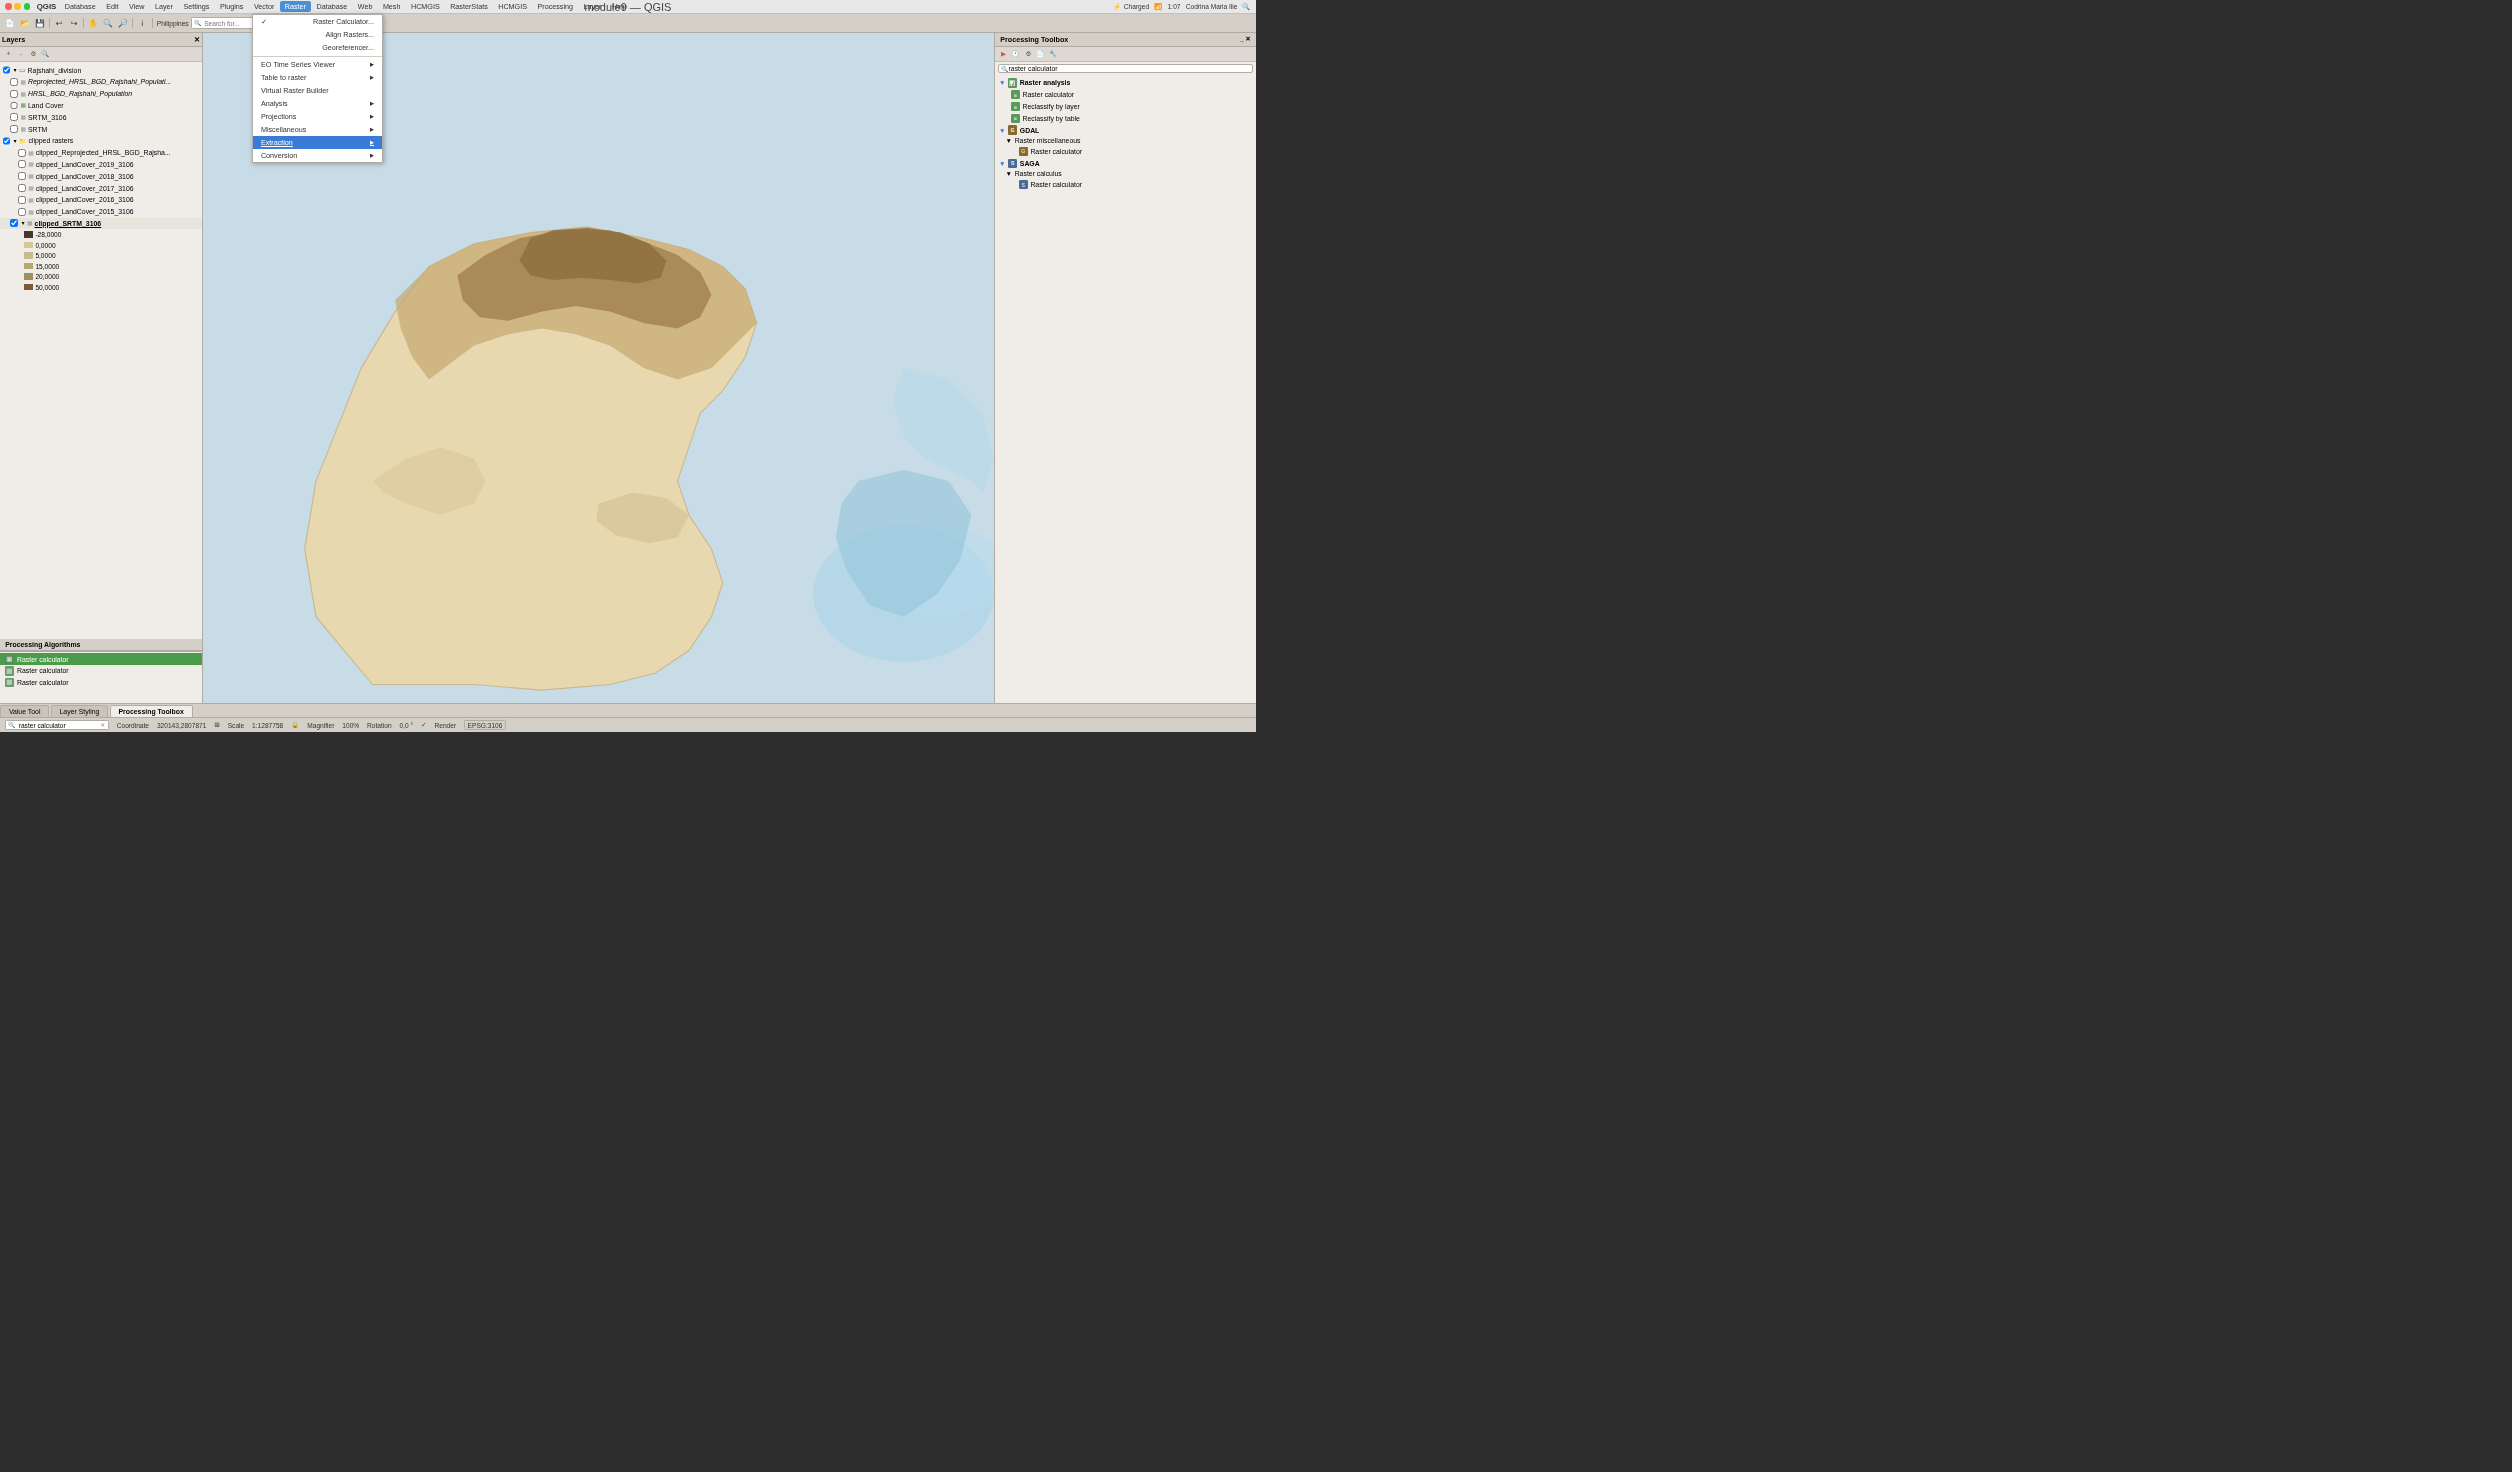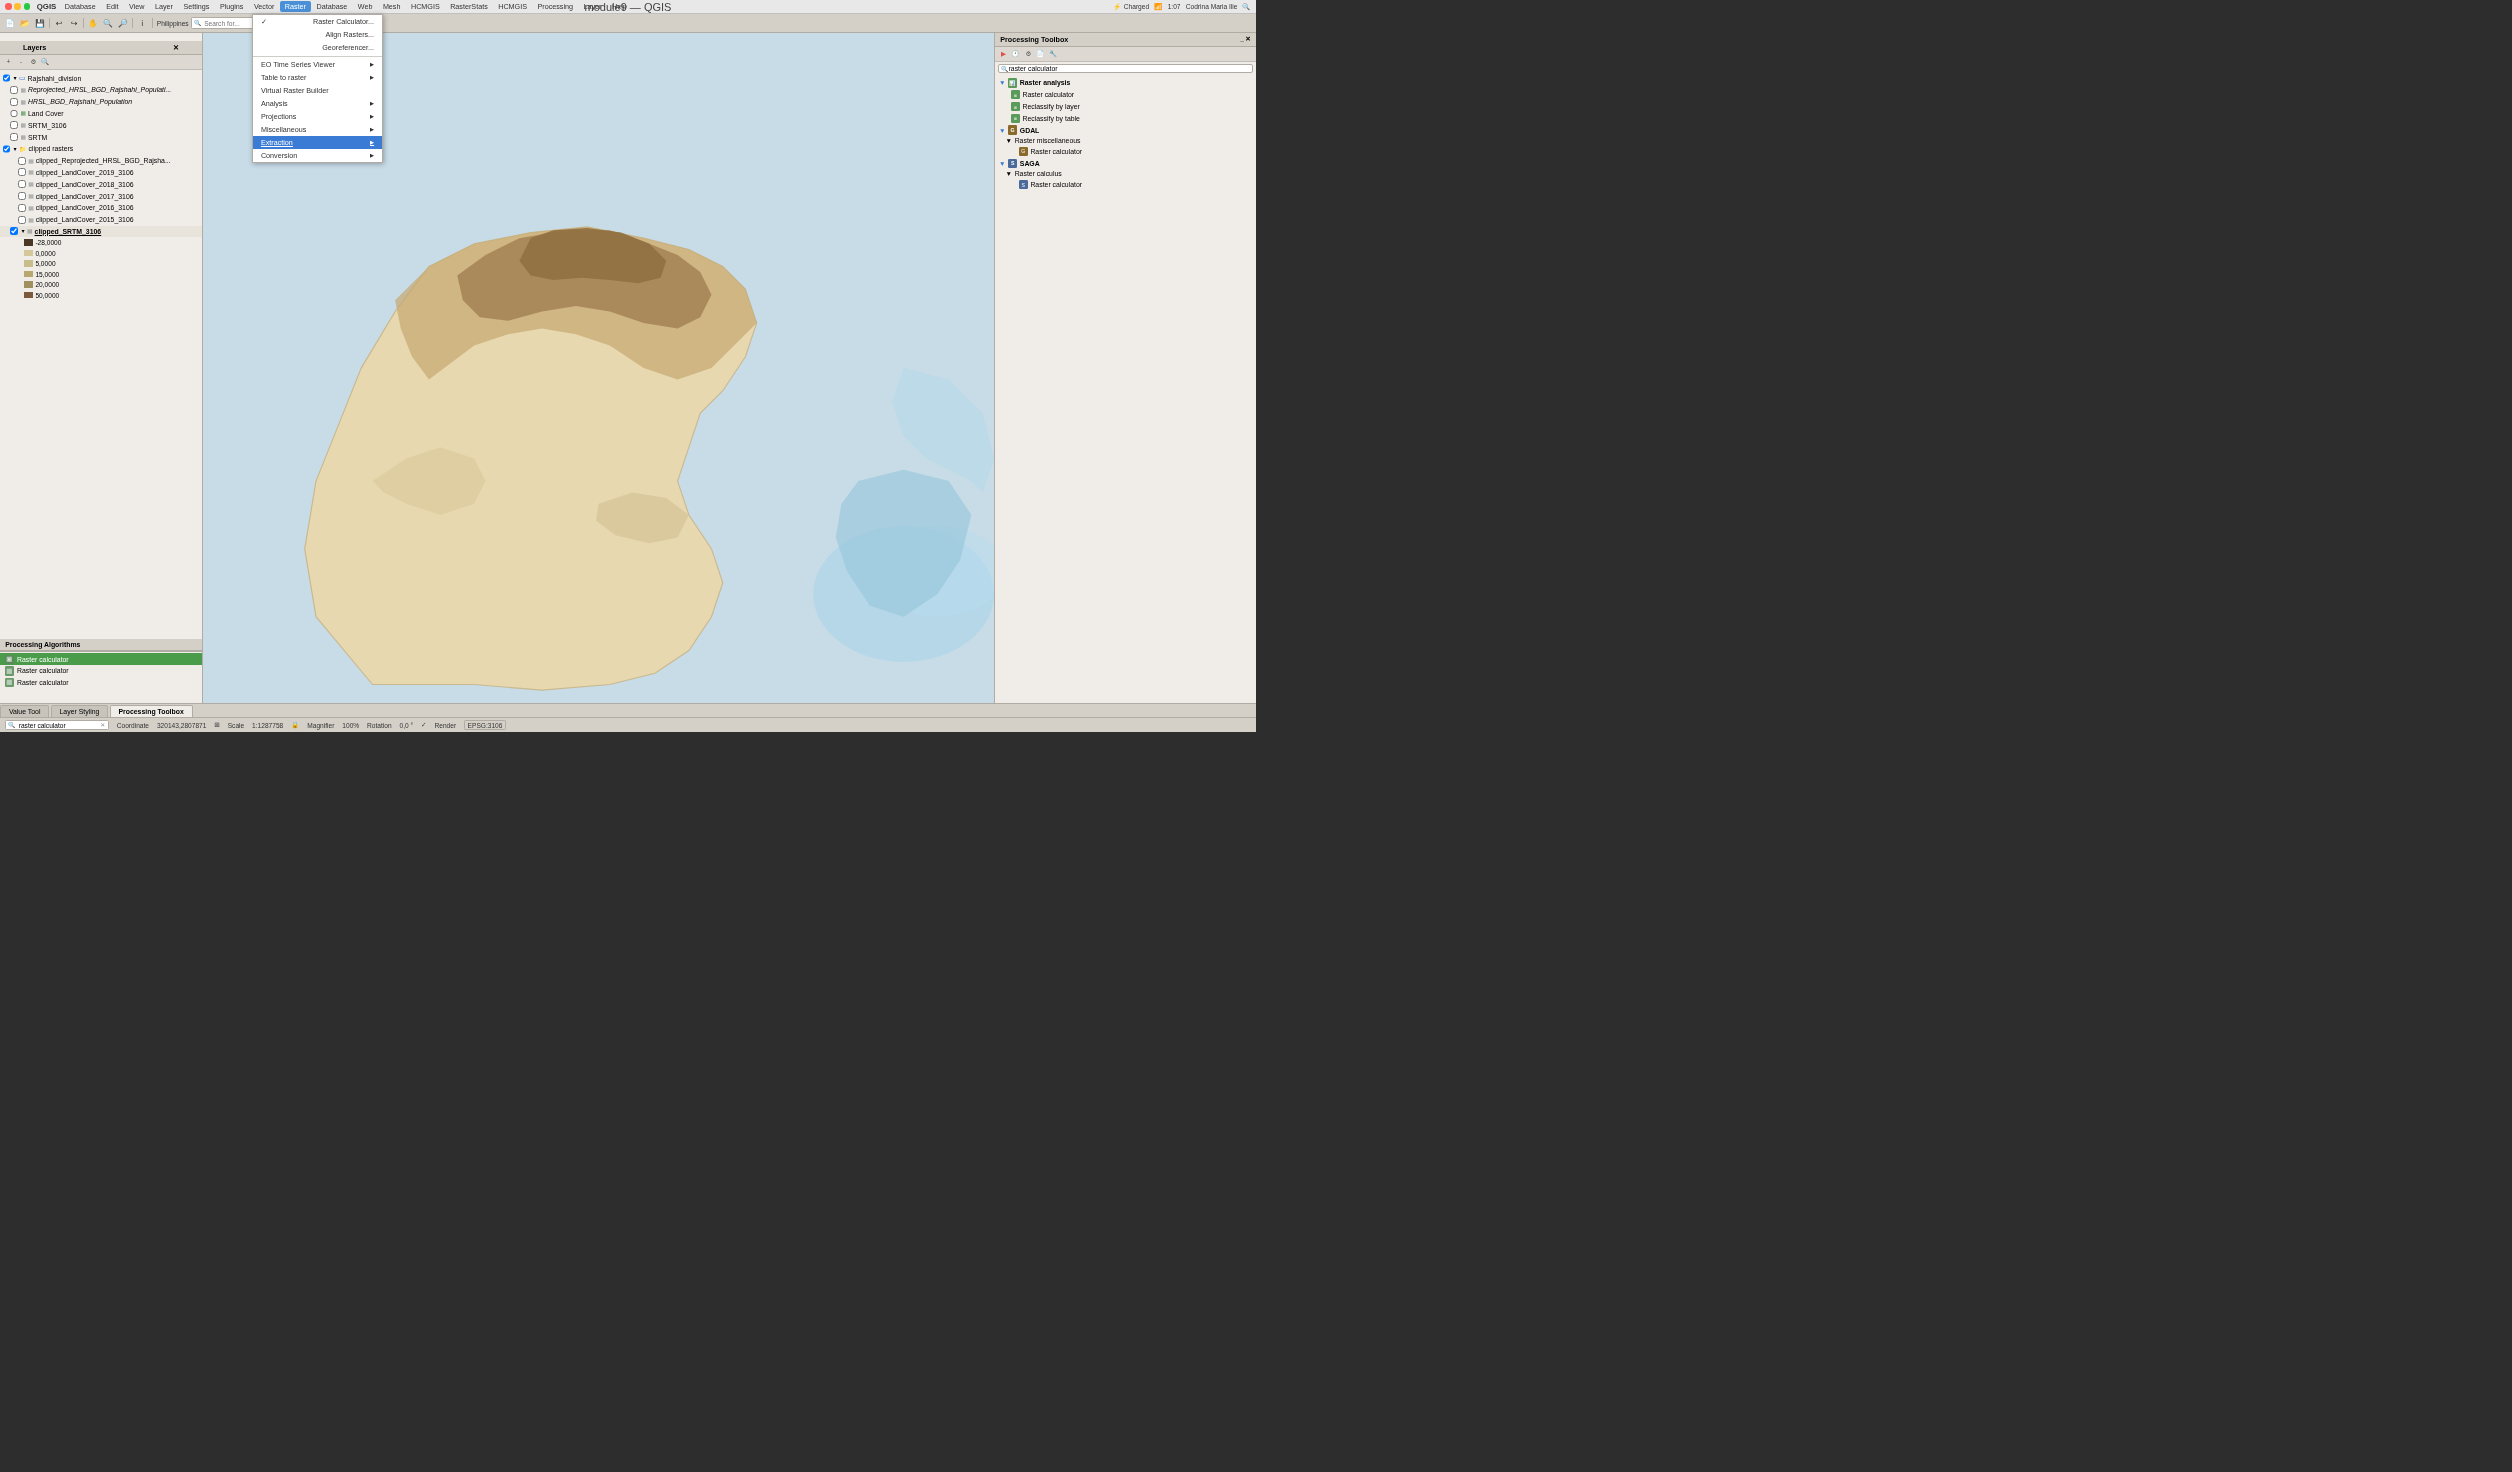--- a/index.html
+++ b/index.html
@@ -96,26 +96,25 @@
       border-right: 0.7px solid #b0aca4;
       display: flex;
       flex-direction: column;
       flex-shrink: 0;
     }
     #layers-header {
       height: 14.4px;
       background: #d4d0c8;
       display: flex;
       align-items: center;
-      padding: 0 23px;
+      padding: 0 2px;
       font-size: 7.2px;
       font-weight: bold;
       border-bottom: 0.7px solid #b0aca4;
       justify-content: space-between;
-      margin-top: 8px;
     }
     #layers-toolbar {
       height: 14.4px;
       background: #ddd9d2;
       display: flex;
       align-items: center;
       padding: 0 2.6px;
       gap: 0.7px;
       border-bottom: 0.7px solid #c0bdb8;
     }

